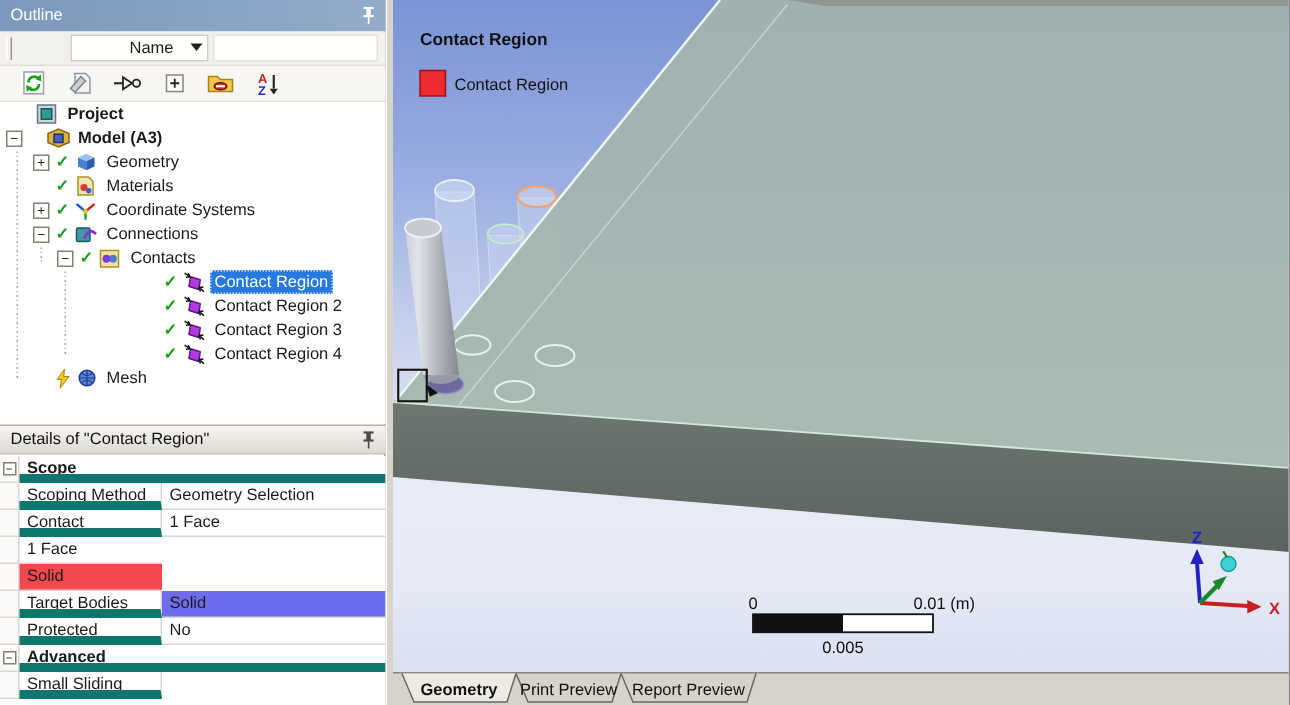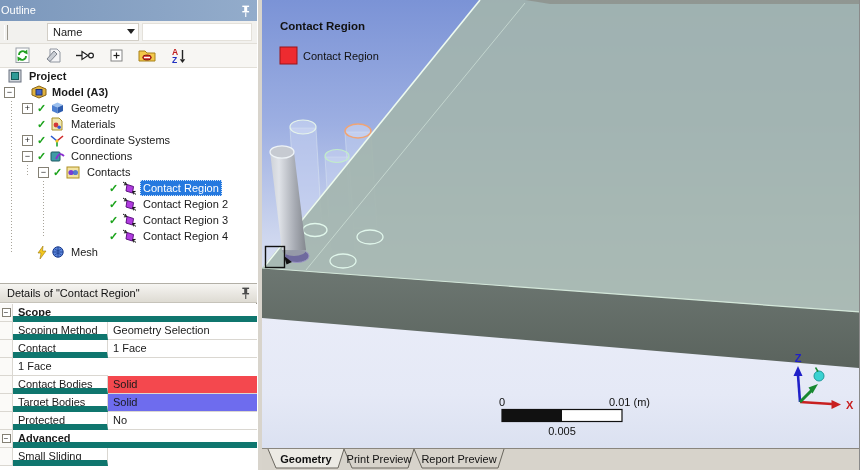--- a/index.html
+++ b/index.html
@@ -5,29 +5,29 @@
   html,body{margin:0;padding:0;background:#ffffff;}
   #app{position:relative;width:860px;height:470px;overflow:hidden;background:#ffffff;
        font-family:"Liberation Sans",sans-serif;font-size:11px;color:#1a1a1a;
        border-right:1px solid #8a8a8a;box-sizing:border-box;}
   
   .leftpane{position:absolute;left:0;top:0;width:257px;height:470px;background:#fff;
             border-right:1px solid #98948a;box-sizing:border-box;}
   .vsplit{position:absolute;left:258px;top:0;width:4px;height:470px;background:#d8d4cc;}
   .panel-titlebar{position:absolute;left:0;width:257px;height:21px;
      background:linear-gradient(90deg,#7c98bc,#93accb);color:#ffffff;
-     line-height:21px;padding-left:1px;box-sizing:border-box;}
+     line-height:21px;padding-left:7px;box-sizing:border-box;}
   .titlebar-pin{position:absolute;right:6px;top:4px;}
   .filter-row{position:absolute;left:0;top:21px;width:257px;height:23px;background:#f2f1ee;
       border-bottom:1px solid #e2dfd8;box-sizing:border-box;}
   .grip{position:absolute;left:4px;top:4px;width:2px;height:15px;
         border-left:1px solid #fff;border-right:1px solid #9a968c;}
   .filter-label{position:absolute;left:10px;top:4px;padding-left:40px;}
   .filter-combo{position:absolute;left:47px;top:2px;width:92px;height:18px;background:#ffffff;
-      border:1px solid #d2cec6;line-height:17px;padding-left:5px;box-sizing:border-box;}
+      border:1px solid #d2cec6;line-height:17px;padding-left:16px;box-sizing:border-box;text-align:center;}
   .combo-arrow{position:absolute;right:3px;top:5px;width:0;height:0;
       border-left:4px solid transparent;border-right:4px solid transparent;border-top:5px solid #222;}
   .filter-input{position:absolute;left:142px;top:2px;width:110px;height:18px;background:#ffffff;
       border:1px solid #e4e1da;box-sizing:border-box;}
   .tree-toolbar{position:absolute;left:0;top:44px;width:257px;height:24px;background:#f7f6f3;
       border-bottom:1px solid #e2dfd8;display:flex;align-items:center;gap:9px;
       padding-left:12px;box-sizing:border-box;}
   .tbtn{display:inline-flex;align-items:center;justify-content:center;width:22px;height:20px;}
   
   .tree{position:absolute;left:0;top:68px;width:257px;height:215px;background:#fff;overflow:hidden;}
@@ -137,21 +137,21 @@
             <line x1="12.5" y1="3" x2="12.5" y2="12" stroke="#222" stroke-width="1.4"></line>
             <polygon points="12.5,16 9.8,12.2 15.2,12.2" fill="#222"></polygon>
           </svg>
         </span>
       </div>
 
     <div class="tree" id="tree">
       <div class="guide" style="left:11px;top:33px;height:152px"></div>
       <div class="guide" style="left:27px;top:97px;height:10px"></div>
       <div class="guide" style="left:43px;top:113px;height:56px"></div>
-    <div class="trow" style="padding-left: 8px;">
+    <div class="trow" style="padding-left: 24px;">
           <span class="ticon">
             <svg width="14" height="14">
               <rect x="1" y="1" width="12" height="12" fill="#cfd4da" stroke="#6b7280"></rect>
               <rect x="3.5" y="3.5" width="7" height="7" fill="#2e9a96" stroke="#145a58"></rect>
             </svg>
           </span>
           <span class="tlabel bold">Project</span>
         </div>
         <div class="trow" style="padding-left: 4px;">
           <span class="exp">−</span>
@@ -319,21 +319,20 @@
           <div class="dgut"></div>
           <div class="dlabel">Contact</div>
           <div class="dval">1 Face</div>
         </div>
         <div class="drow">
           <div class="dgut"></div>
           <div class="dval">1 Face</div>
         </div>
         <div class="drow">
           <div class="dgut"></div>
-          <div class="dlabel">Contact Bodies</div>
           <div class="dval" style="background: rgb(244, 72, 78);">Solid</div>
         </div>
         <div class="drow">
           <div class="dgut"></div>
           <div class="dlabel">Target Bodies</div>
           <div class="dval" style="background: rgb(110, 108, 238);">Solid</div>
         </div>
         <div class="drow">
           <div class="dgut"></div>
           <div class="dlabel">Protected</div>

